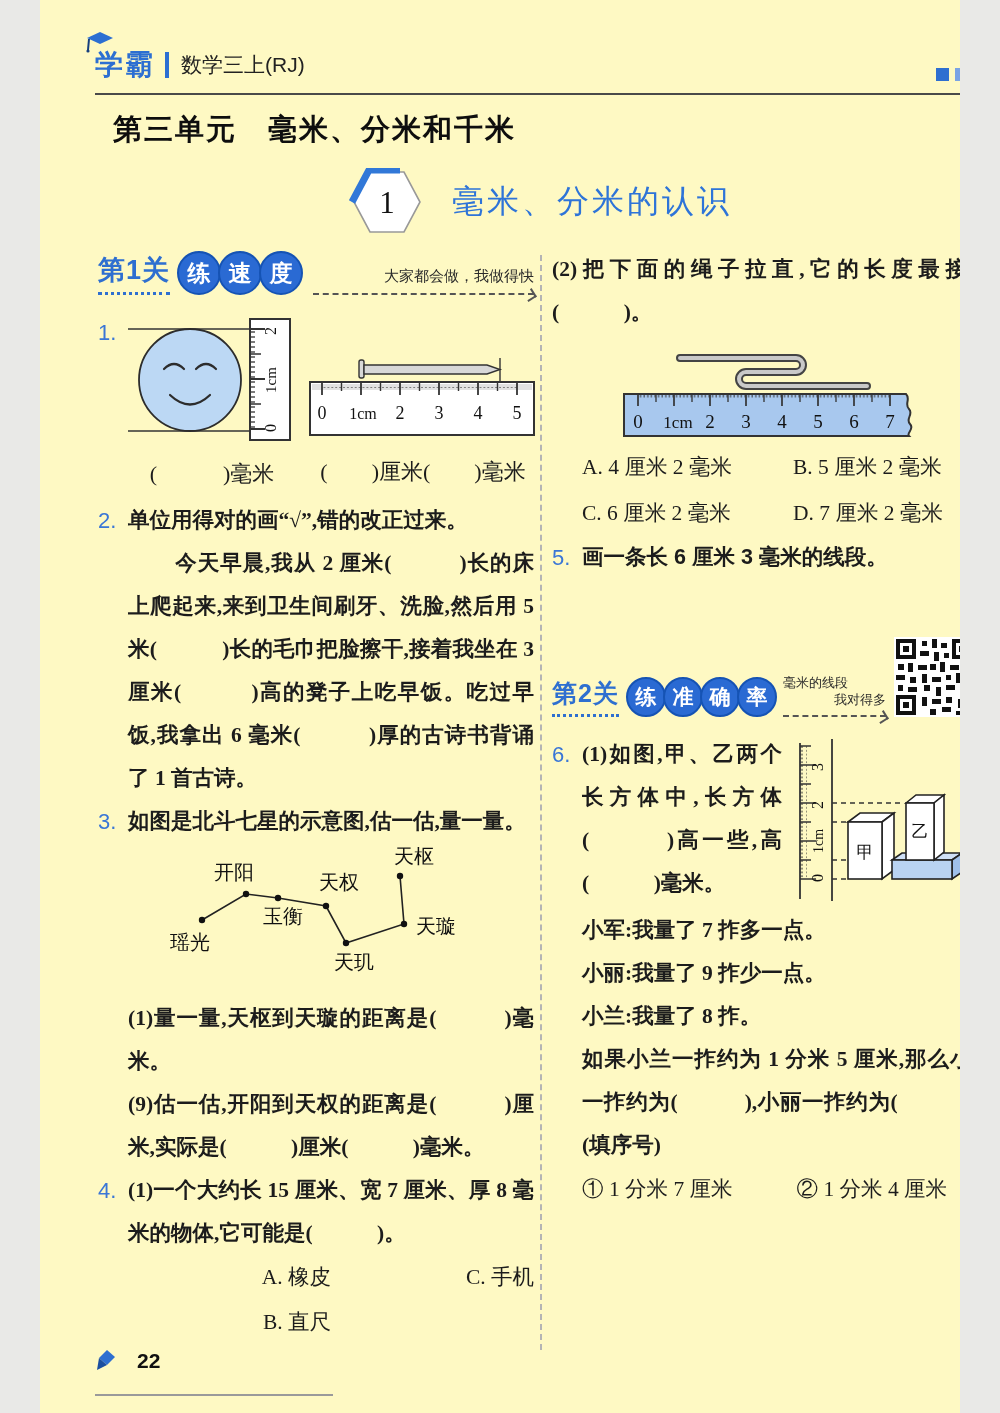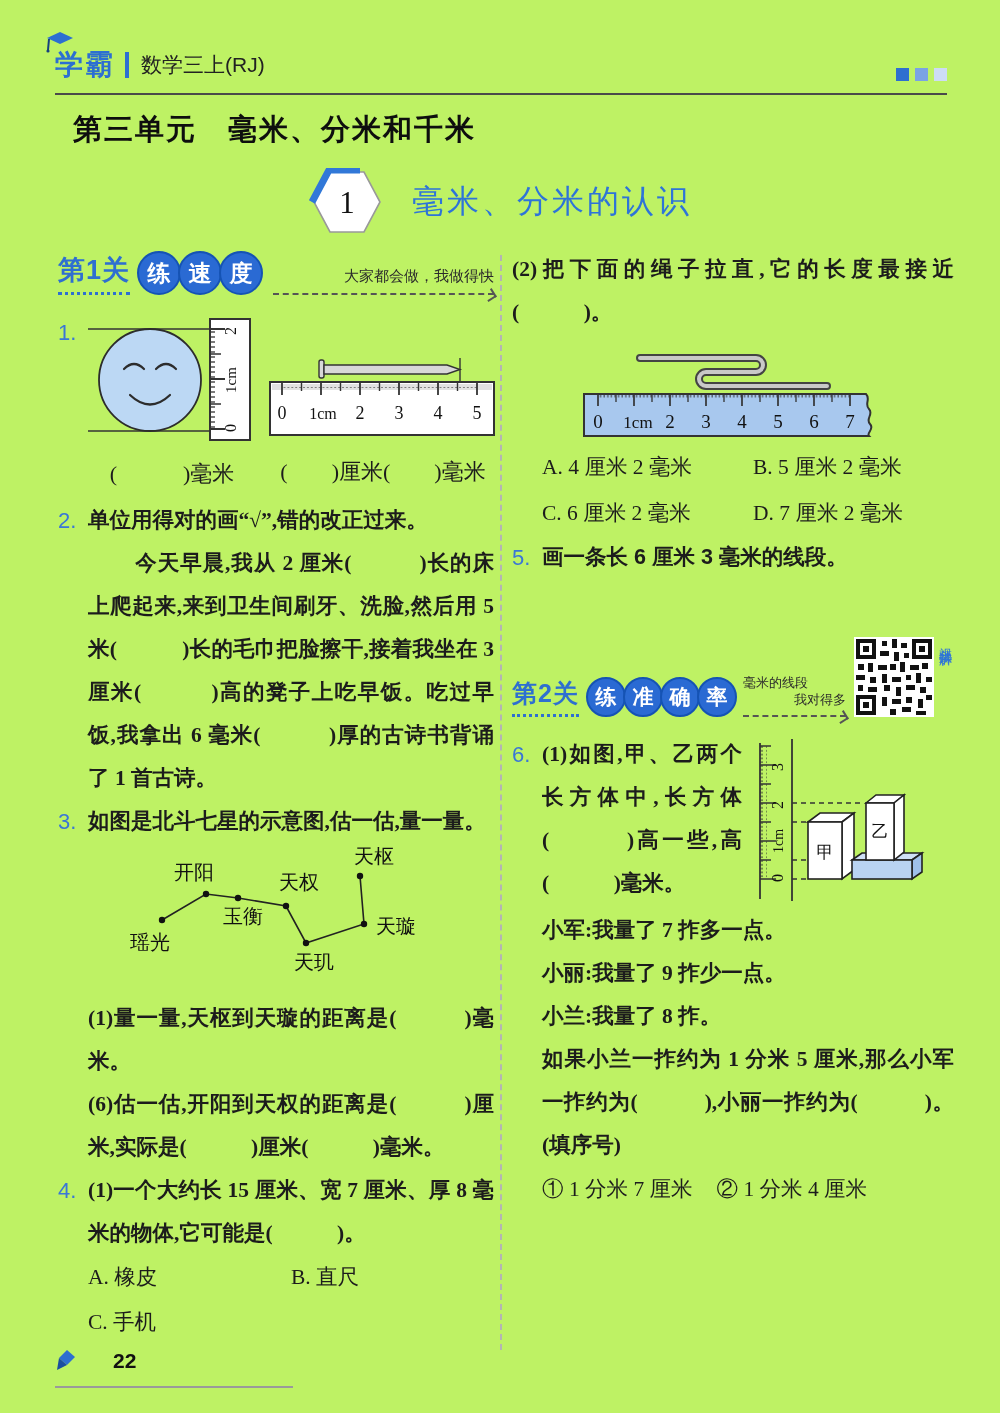--- a/index.html
+++ b/index.html
@@ -1,16 +1,16 @@
 <!DOCTYPE html>
 <html><head>
 <meta charset="utf-8">
 <style>
   html,body{margin:0;padding:0;background:#e9e9e7;}
-  .page{position:relative;width:1000px;height:1413px;margin:0 auto;background:#bef264;
+  .page{position:relative;width:920px;height:1413px;margin:0 auto;background:#fef9c3;
         font-family:"Liberation Serif","DejaVu Serif",serif;color:#1c1c1c;overflow:hidden;}
 
   
   .hdr{position:absolute;left:55px;top:46px;width:892px;border-bottom:2px solid #4a4a4a;
        padding-bottom:9px;display:flex;align-items:flex-end;}
   .logo-wrap{position:relative;display:flex;align-items:center;}
   .cap{position:absolute;left:-10px;top:-16px;}
   .logo{font-family:"Liberation Sans",sans-serif;font-weight:bold;font-size:28px;color:#2c6fd2;letter-spacing:2px;}
   .logo-sep{width:4px;height:26px;background:#2c6fd2;margin:0 12px 0 10px;}
   .book{font-family:"Liberation Sans",sans-serif;font-size:21px;color:#222;padding-bottom:1px;}
@@ -52,34 +52,34 @@
           color:#2e74d8;margin-left:2px;letter-spacing:2px;}
 
   
   .q{display:flex;align-items:flex-start;}
   .qnum{flex:0 0 30px;font-family:"Liberation Sans",sans-serif;font-size:22px;color:#3a76d6;
         line-height:43px;}
   .qbody{flex:1;min-width:0;}
   p.t{margin:0;font-size:21.5px;line-height:43px;text-align:justify;font-weight:bold;}
   p.indent{text-indent:2.2em;}
   .offset{margin-left:30px;}
-  .opts{display:grid;grid-template-columns:1fr 1fr;font-size:21.5px;line-height:45px;}
+  .opts{display:grid;grid-template-columns:1fr 1fr;font-size:21.5px;line-height:45px;text-align:right;}
   .opts2{display:grid;grid-template-columns:1.05fr 1fr;font-size:21.5px;line-height:46px;}
   .bold-t{font-family:"Liberation Sans",sans-serif;font-weight:bold;font-size:21.5px;line-height:43px;margin:0;}
   .blank-lab{font-size:22px;margin-top:10px;}
   .q1figs{display:flex;gap:8px;align-items:flex-start;}
   .figblock{text-align:center;}
   .starfig{display:block;margin:4px 0 2px 14px;}
   .q6wrap{overflow:hidden;}
   .q6fig{float:right;margin:-6px 0 0 4px;}
   .seg-space{height:58px;}
 
   
   .footer{position:absolute;left:55px;top:1348px;width:238px;border-bottom:2px solid #9a9a9a;
-          padding-bottom:12px;display:flex;align-items:center;gap:28px;}
+          padding-bottom:20px;display:flex;align-items:center;gap:12px;}
   .pagenum{font-family:"Liberation Sans",sans-serif;font-weight:bold;font-size:21px;color:#111;}
 </style>
 </head>
 <body>
 
 <div class="page">
 
   <div class="hdr">
     <div class="logo-wrap">
       <svg class="cap" width="30" height="24" viewBox="0 0 30 24">
@@ -212,32 +212,32 @@
             <text x="48" y="102" text-anchor="middle">瑶光</text>
             <text x="92" y="32" text-anchor="middle">开阳</text>
             <text x="141" y="76" text-anchor="middle">玉衡</text>
             <text x="197" y="42" text-anchor="middle">天权</text>
             <text x="212" y="122" text-anchor="middle">天玑</text>
             <text x="294" y="86" text-anchor="middle">天璇</text>
             <text x="272" y="16" text-anchor="middle">天枢</text>
           </g>
         </svg>
         <p class="t">(1)量一量,天枢到天璇的距离是(　　　)毫米。</p>
-        <p class="t">(6)估一估,开阳到天权的距离是(　　　)厘米,实际是(　　　)厘米(　　　)毫米。</p>
+        <p class="t">(9)估一估,开阳到天权的距离是(　　　)厘米,实际是(　　　)厘米(　　　)毫米。</p>
       </div>
     </div>
 
     <div class="q">
       <span class="qnum">4.</span>
       <div class="qbody">
         <p class="t">(1)一个大约长 15 厘米、宽 7 厘米、厚 8 毫米的物体,它可能是(　　　)。</p>
         <div class="opts">
           <span>A. 橡皮</span>
+          <span>C. 手机</span>
           <span>B. 直尺</span>
-          <span>C. 手机</span>
         </div>
       </div>
     </div>
   </div>
 
   <div class="colR">
 
     <p class="t offset">(2)把下面的绳子拉直,它的长度最接近(　　　)。</p>
 
     <svg width="310" height="100" viewBox="0 0 310 100" style="display:block;margin:8px auto 2px auto">
@@ -392,21 +392,21 @@
               <rect x="120" y="76" width="28" height="57" fill="#fff" stroke="#222" stroke-width="1.6"></rect>
               <text x="134" y="110" text-anchor="middle" font-size="17" fill="#111">乙</text>
             </g>
           </svg>
           <p class="t">(1)如图,甲、乙两个长方体中,长方体(　　　)高一些,高(　　　)毫米。</p>
         </div>
         <p class="t">小军:我量了 7 拃多一点。</p>
         <p class="t">小丽:我量了 9 拃少一点。</p>
         <p class="t">小兰:我量了 8 拃。</p>
         <p class="t">如果小兰一拃约为 1 分米 5 厘米,那么小军一拃约为(　　　),小丽一拃约为(　　　)。(填序号)</p>
-        <div style="display:flex;gap:24px;font-size:21.5px;line-height:45px">
+        <div style="display:flex;gap:64px;font-size:21.5px;line-height:45px">
           <span>① 1 分米 7 厘米</span>
           <span>② 1 分米 4 厘米</span>
         </div>
       </div>
     </div>
   </div>
 
   <div class="footer">
     <svg width="30" height="26" viewBox="0 0 30 26">
       <polygon points="12,2 20,9 12,17 4,10" fill="#2e6fd0"></polygon>

